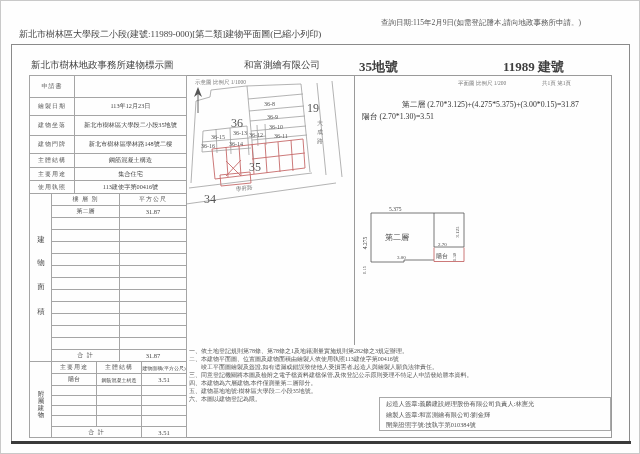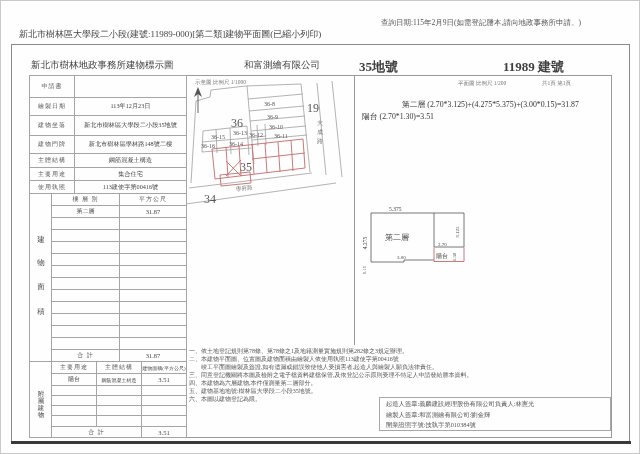--- a/index.html
+++ b/index.html
@@ -262,21 +262,21 @@
     <span class="planlbl big" style="left:45px;top:41px;">36</span>
     <span class="planlbl" style="left:78px;top:26px;">36-8</span>
     <span class="planlbl" style="left:81px;top:39px;">36-9</span>
     <span class="planlbl" style="left:83px;top:49px;">36-10</span>
     <span class="planlbl" style="left:88px;top:58px;">36-11</span>
     <span class="planlbl" style="left:63px;top:57px;">36-12</span>
     <span class="planlbl" style="left:47px;top:55px;">36-13</span>
     <span class="planlbl" style="left:43px;top:66px;">36-14</span>
     <span class="planlbl" style="left:25px;top:59px;">36-15</span>
     <span class="planlbl" style="left:15px;top:68px;">36-16</span>
-    <span class="planlbl big" style="left:54px;top:85px;">35</span>
+    <span class="planlbl big" style="left:54px;top:85px;padding-left:9px;">35</span>
     <span class="planlbl big" style="left:18px;top:117px;">34</span>
     <span class="abs roadv" style="left:129px;top:40px;"><span>大成路</span></span>
     <span class="abs roadh" style="left:50px;top:110px;">學府路</span>
   </div>
 
   <div class="abs formula" style="left:361px;top:98px;margin-left:40px;">第二層 (2.70*3.125)+(4.275*5.375)+(3.00*0.15)=31.87</div>
   <div class="abs formula" style="left:361px;top:110px;">陽台 (2.70*1.30)=3.51</div>
 
   <div class="abs" style="left:358px;top:196px;width:125px;height:82px;">
     <svg width="125" height="82" viewBox="0 0 125 82">

